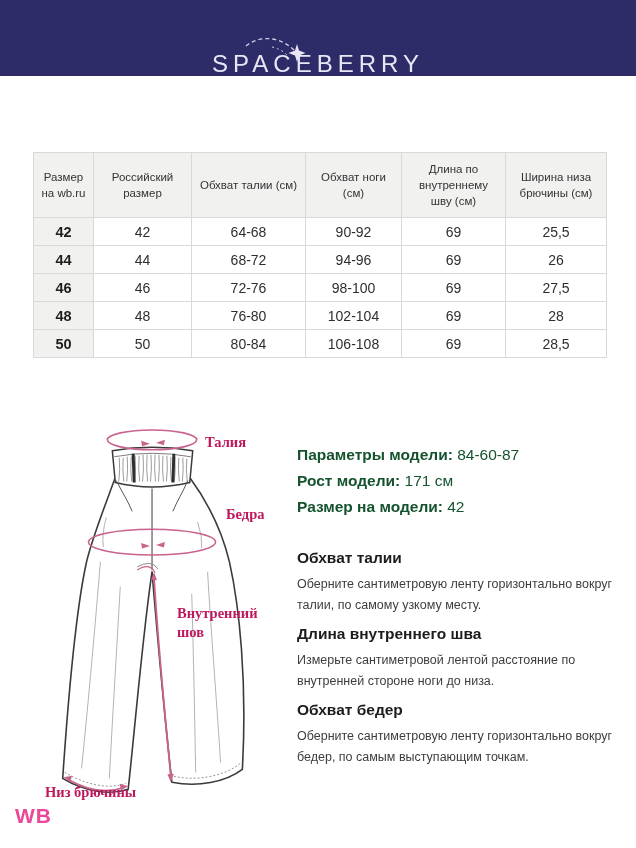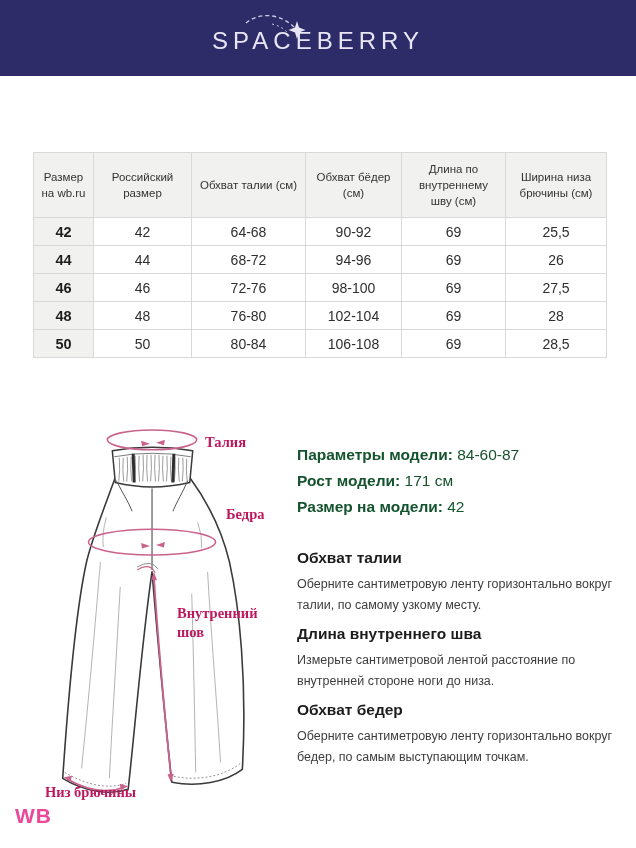--- a/index.html
+++ b/index.html
@@ -7,21 +7,21 @@
     position:relative;
     width:636px;height:848px;
     background:#ffffff;
     font-family:"Liberation Sans", sans-serif;
     overflow:hidden;
   }
   
   .header{
     position:absolute;left:0;top:0;width:636px;height:76px;
     background:#2e2c68;
-    display:flex;justify-content:center;align-items:center;
+    display:flex;justify-content:center;align-items:flex-end;
   }
   .logo-wrap{position:relative;display:inline-block;margin-top:6px;}
   .logo-text{
     color:#e8e6f4;font-size:24px;font-weight:400;
     letter-spacing:5px;line-height:1;
   }
   .comet{position:absolute;left:30px;top:-20px;width:72px;height:34px;}
   
   .size-table{
     position:absolute;left:33px;top:152px;
@@ -91,21 +91,21 @@
         <col style="width:114px">
       <col style="width:96px">
         <col style="width:104px">
         <col style="width:101px">
     </colgroup>
     <thead>
       <tr>
         <th>Размер на wb.ru</th>
         <th>Российский размер</th>
         <th>Обхват талии (см)</th>
-        <th>Обхват бёдер (см)</th>
+        <th>Обхват ноги (см)</th>
         <th>Длина по внутреннему шву (см)</th>
         <th>Ширина низа брючины (см)</th>
       </tr>
     </thead>
     <tbody>
       <tr>
         <td class="first-col">42</td>
         <td>42</td>
         <td>64-68</td>
         <td>90-92</td>

